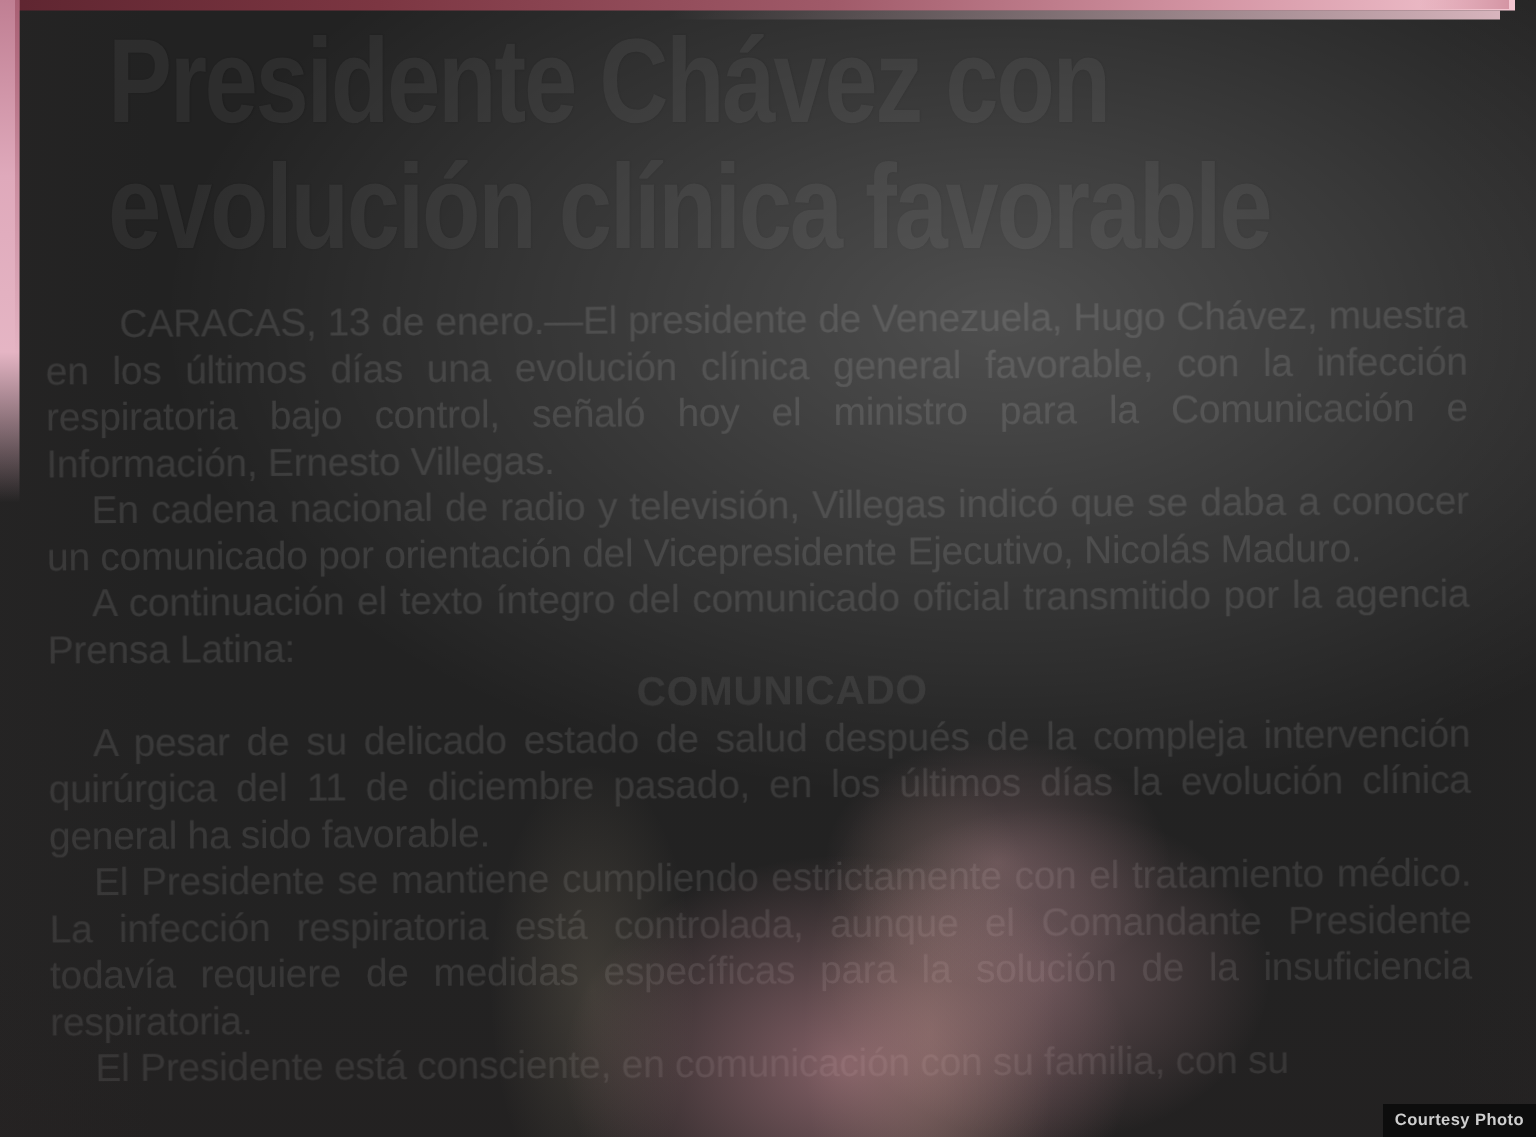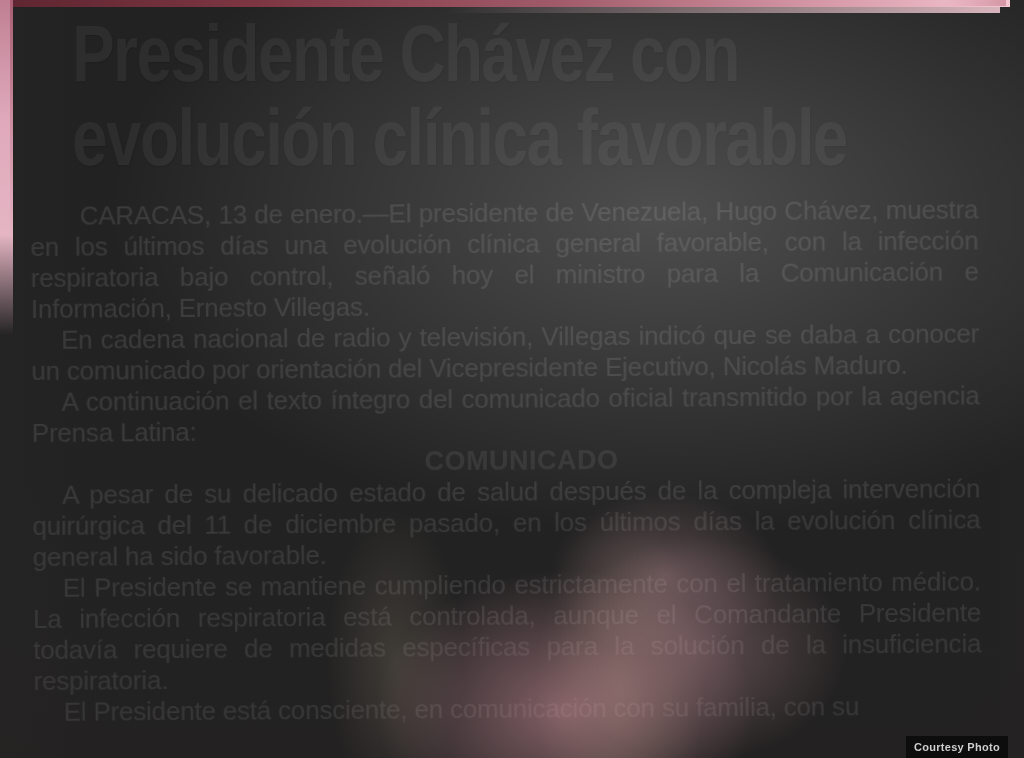--- a/index.html
+++ b/index.html
@@ -75,21 +75,21 @@
     text-shadow:0 0 0.6px rgba(45,45,45,0.9);
   }
   .body-text p { margin:0; text-indent:1.15em; }
   .body-text p.first { text-indent:1.9em; }
   .subhead {
     margin:0; text-align:center; font-weight:bold; font-size:27px;
     letter-spacing:0.5px; text-indent:0; color:#333;
   }
   
   .credit {
-    position:absolute; right:16px; bottom:0; z-index:8; height:22px;
+    position:absolute; right:0; bottom:0; z-index:8; height:22px;
     background:#0d0d0d; color:#cfcfcf; font-size:11px; font-weight:bold;
     line-height:22px; padding:0 8px; letter-spacing:0.3px;
   }
 </style>
 </head>
 <body>
 
 <div class="photo">
 
   <div class="frame-top"></div>

